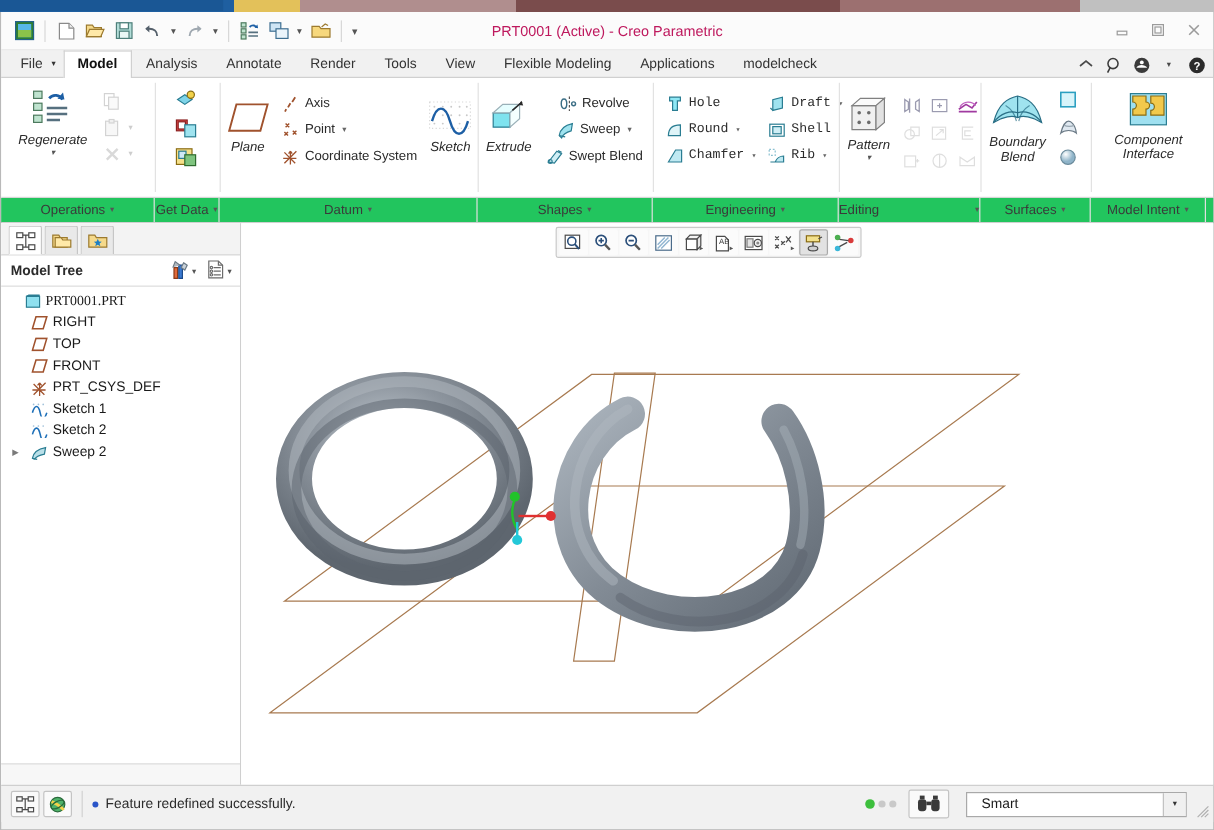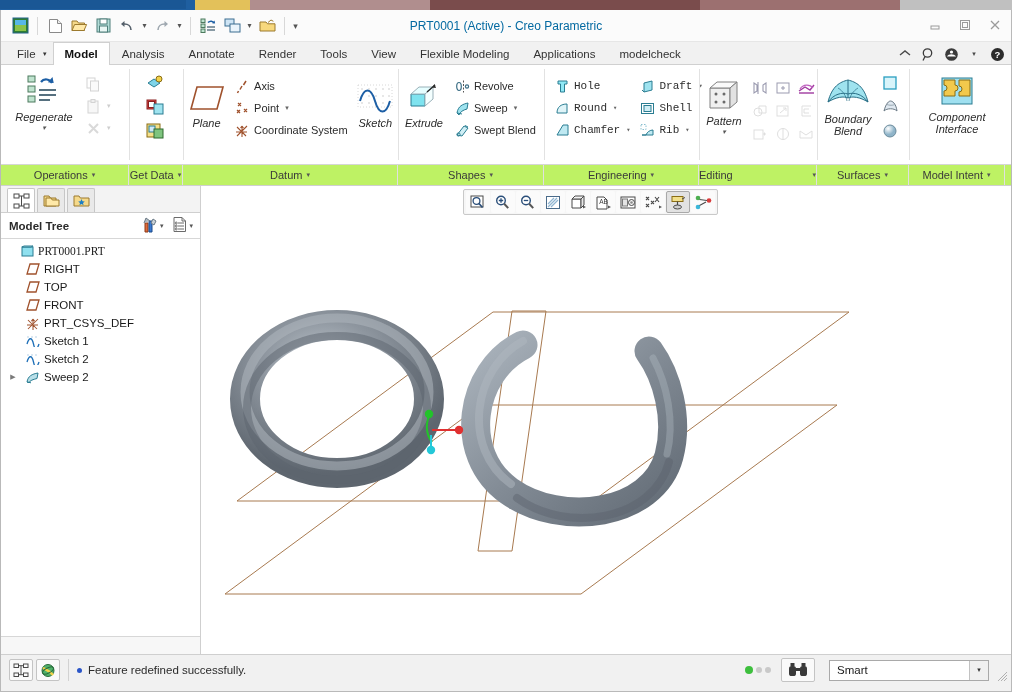--- a/index.html
+++ b/index.html
@@ -37,21 +37,21 @@
   }
   .qa-strip { display: flex; align-items: center; gap: 2px; padding-left: 8px; }
   .qa-btn {
     width: 22px; height: 22px; display: flex; align-items: center; justify-content: center;
     border: 1px solid transparent; border-radius: 2px;
   }
   .qa-sep { width:1px; height:18px; background:#d8d8d8; margin:0 4px; }
   .qa-caret { font-size: 8px; color:#555; padding:0 1px; width:9px; text-align:center;}
   #apptitle {
     position: absolute; left: 0; right: 0; text-align: center;
-    font-size: 12px; color: #0369a1; pointer-events: none;
+    font-size: 12px; color: #be185d; pointer-events: none;
   }
   #wincontrols { position: absolute; right: 6px; top: 6px; display: flex; gap: 10px; }
   .winbtn { width: 20px; height: 18px; display:flex; align-items:center; justify-content:center; color:#9b9b9b; font-size:11px; }
 
   
   #tabbar {
     position: relative; height: 23px; background: #f1f1f1;
     border-bottom: 1px solid #d0d0d0;
     display: flex; align-items: flex-end; padding-left: 4px;
   }
@@ -95,21 +95,21 @@
   .small-row .lbl { font-size: 11px; color:#2b2b2b; white-space: nowrap; }
   .small-row .dd { font-size: 7px; color:#666; margin-left:2px; }
   .gicon { width:16px; height:16px; flex:0 0 16px; display:flex; align-items:center; justify-content:center;}
   .ghost { opacity: .32; }
   .grid3 { display:grid; grid-template-columns: repeat(3, 22px); grid-template-rows: repeat(3, 22px); gap:1px; }
   .grid3 .cell { display:flex; align-items:center; justify-content:center; border:1px solid transparent; border-radius:2px;}
   .stack-right { display:flex; flex-direction:column; gap:2px; padding-top:3px;}
   .stack-right .cell { width:22px;height:22px;display:flex;align-items:center;justify-content:center;border:1px solid transparent;border-radius:2px;}
 
   
-  #grouplabels { display: flex; height: 21px; background: #bef264; border-bottom: 1px solid #cfcfcf; }
+  #grouplabels { display: flex; height: 21px; background: #22c55e; border-bottom: 1px solid #cfcfcf; }
   .glabel {
     display: flex; align-items: center; justify-content: center;
     font-size: 11px; color: #3a3a3a; border-right: 1px solid #e0e0e0;
     gap: 4px;
   }
   .glabel .dd { font-size: 7px; color:#555; }
 
   
   #workspace { position: relative; height: 468px; background: #ffffff; display: flex; }
 
@@ -140,22 +140,22 @@
 
   
   #statusbar { position:relative; height:31px; background:#f1f1f1; border-top:1px solid #cfcfcf; display:flex; align-items:center; }
   .sbtn { width:24px; height:22px; display:flex; align-items:center; justify-content:center; border:1px solid #c4c4c4; border-radius:2px; background:#fafafa; }
   .sb-sep { width:1px; height:22px; background:#d2d2d2; margin:0 8px; }
   #statusmsg { font-size:11.5px; color:#2b2b2b; display:flex; align-items:center; gap:6px;}
   .bluedot { width:5px;height:5px;border-radius:50%;background:#2a55c8; display:inline-block;}
   .leddots { display:flex; align-items:center; gap:3px; }
   .led { width:8px;height:8px;border-radius:50%; }
   #selectmode {
-    width:160px; height:21px; background:#fff; border:1px solid #a9a9a9;
-    display:flex; align-items:center; padding-left:7px; font-size:11.5px; color:#1a1a1a;
+    width:184px; height:21px; background:#fff; border:1px solid #a9a9a9;
+    display:flex; align-items:center; padding-left:12px; font-size:11.5px; color:#1a1a1a;
     position:relative;
   }
   #selectmode .arrow {
     position:absolute; right:0; top:0; bottom:0; width:19px; background:#f0f0f0;
     border-left:1px solid #c2c2c2; display:flex;align-items:center;justify-content:center; font-size:7px; color:#333;
   }
   .grip { position:absolute; right:3px; bottom:3px; width:12px; height:12px; }
 </style>
 </head>
 <body>
@@ -467,21 +467,21 @@
             <path d="M6 12h14v12H6z" fill="#7fe3ef" stroke="#2a7d92"></path>
             <path d="M6 12l8-7h14l-8 7z" fill="#e6feff" stroke="#9ab0b8"></path>
             <path d="M20 12l8-7v12l-8 7z" fill="#f4ffff" stroke="#9ab0b8"></path>
             <path d="M22 10l8-7" stroke="#2a2a2a" stroke-width="1.3"></path>
             <path d="M29.5 2l1.5 4-4-.6z" fill="#2a2a2a"></path>
           </svg>
         </div>
         <div class="lbl">Extrude</div>
       </div>
 
-      <div class="col" style="padding-top:6px;">
+      <div class="col" style="padding-top:6px;align-items:center;">
         <div class="small-row">
           <span class="gicon">
             <svg width="15" height="15" viewBox="0 0 15 15">
               <ellipse cx="4" cy="7.5" rx="2.3" ry="4" fill="none" stroke="#3b6e85" stroke-width="1.2"></ellipse>
               <line x1="8.5" y1="1.5" x2="8.5" y2="13.5" stroke="#555" stroke-dasharray="2 1.5"></line>
               <circle cx="12" cy="7.5" r="1.6" fill="none" stroke="#3b6e85" stroke-width="1.2"></circle>
             </svg>
           </span>
           <span class="lbl">Revolve</span>
         </div>

